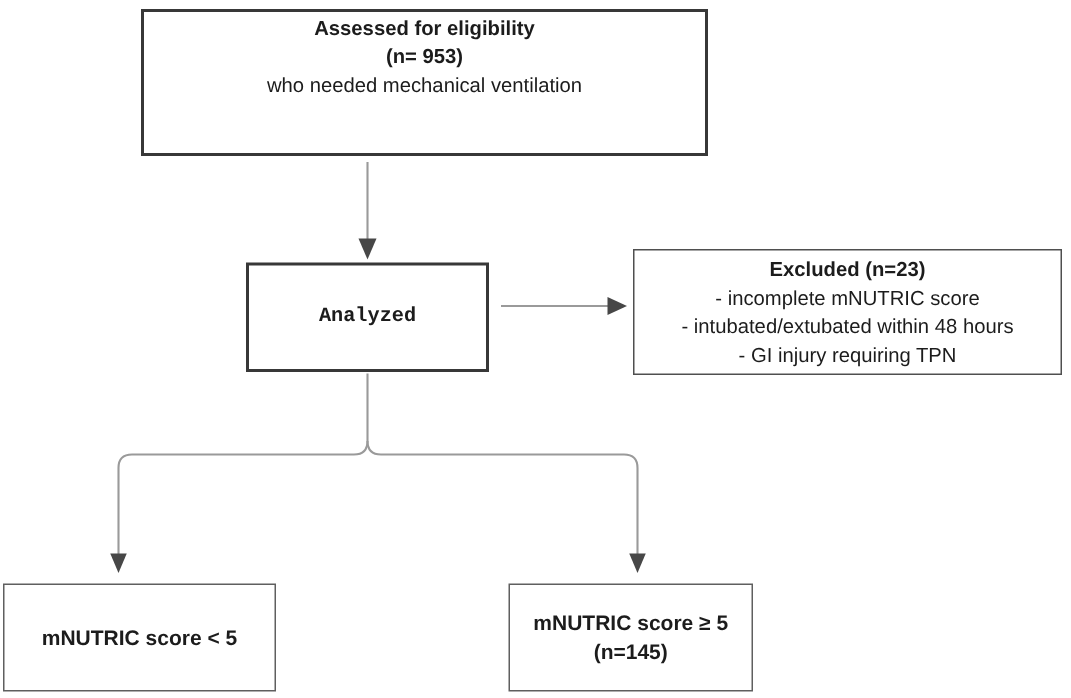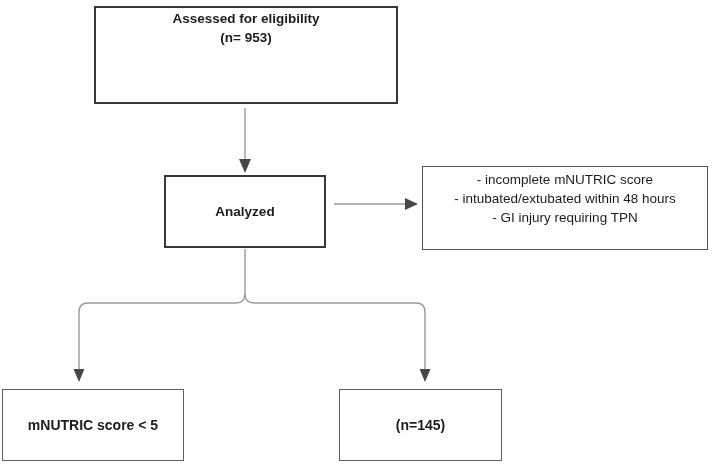--- a/index.html
+++ b/index.html
@@ -26,28 +26,28 @@
   .box {
     position: absolute;
     box-sizing: border-box;
     background: #ffffff;
     text-align: center;
     font-size: 13.5px;
     line-height: 19px;
   }
   .box .bold { font-weight: bold; }
   .box-eligibility {
-    left: 94px; top: 6px; width: 304px; height: 98px;
+    left: 94px; top: 6px; width: 378px; height: 98px;
     border: 2px solid #383838;
     padding-top: 1px;
   }
   .box-analyzed {
     left: 164px; top: 175px; width: 162px; height: 73px;
     border: 2px solid #383838;
-    display: flex; flex-direction: column; justify-content: center;
+    display: flex; flex-direction: column; justify-content: center; font-family: Liberation Mono, monospace;
   }
   .box-excluded {
     left: 422px; top: 166px; width: 286px; height: 84px;
     border: 1.5px solid #4f4f4f;
     padding-top: 3px;
   }
   .box-low, .box-high {
     border: 1.5px solid #5f5f5f;
     display: flex; flex-direction: column; justify-content: center;
     font-size: 14px;
@@ -79,33 +79,36 @@
       <path d="M245,249 L245,294 Q245,303 236,303 L88,303 Q79,303 79,312 L79,370" stroke="#9a9a9a"></path>
       <path d="M245,294 Q245,303 254,303 L416,303 Q425,303 425,312 L425,370" stroke="#9a9a9a"></path>
       <polygon points="73.5,369 84.5,369 79,382" fill="#474747"></polygon>
       <polygon points="419.5,369 430.5,369 425,382" fill="#474747"></polygon>
     </g>
   </svg>
 
   <div class="box box-eligibility">
     <div class="bold">Assessed for eligibility</div>
     <div class="bold">(n= 953)</div>
+    <div>who needed mechanical ventilation</div>
   </div>
 
   <div class="box box-analyzed">
     <div class="bold">Analyzed</div>
   </div>
 
   <div class="box box-excluded">
+    <div class="bold">Excluded (n=23)</div>
     <div>- incomplete mNUTRIC score</div>
     <div>- intubated/extubated within 48 hours</div>
     <div>- GI injury requiring TPN</div>
   </div>
 
   <div class="box box-low">
     <div class="bold">mNUTRIC score &lt; 5</div>
   </div>
 
   <div class="box box-high">
+    <div class="bold">mNUTRIC score ≥ 5</div>
     <div class="bold">(n=145)</div>
   </div>
 
 </div>
 
 </body></html>

